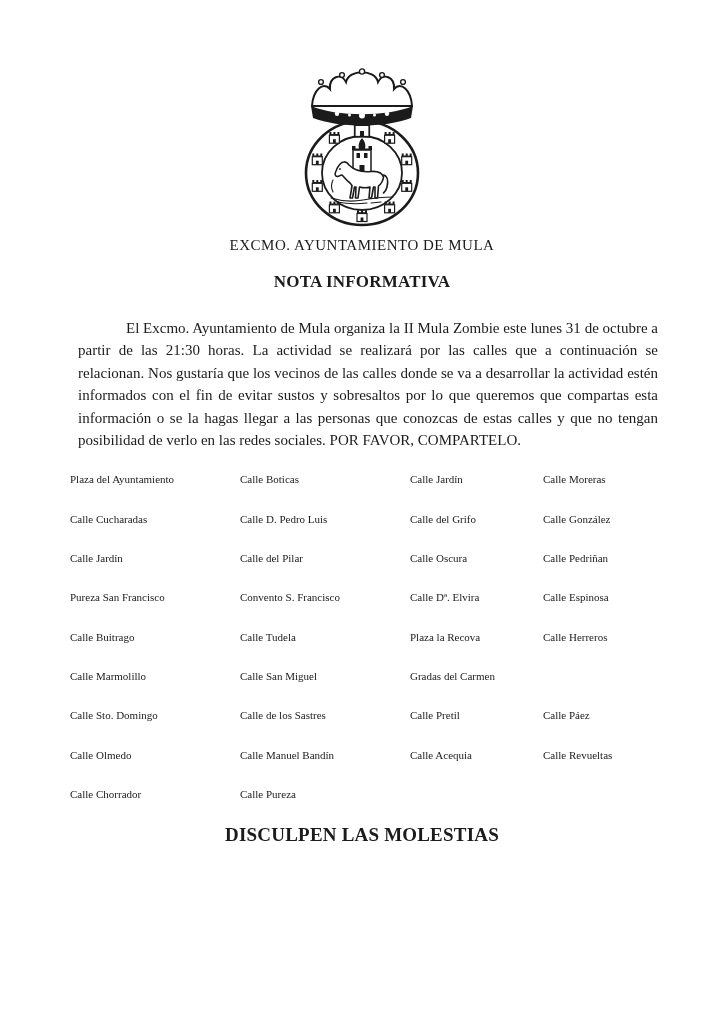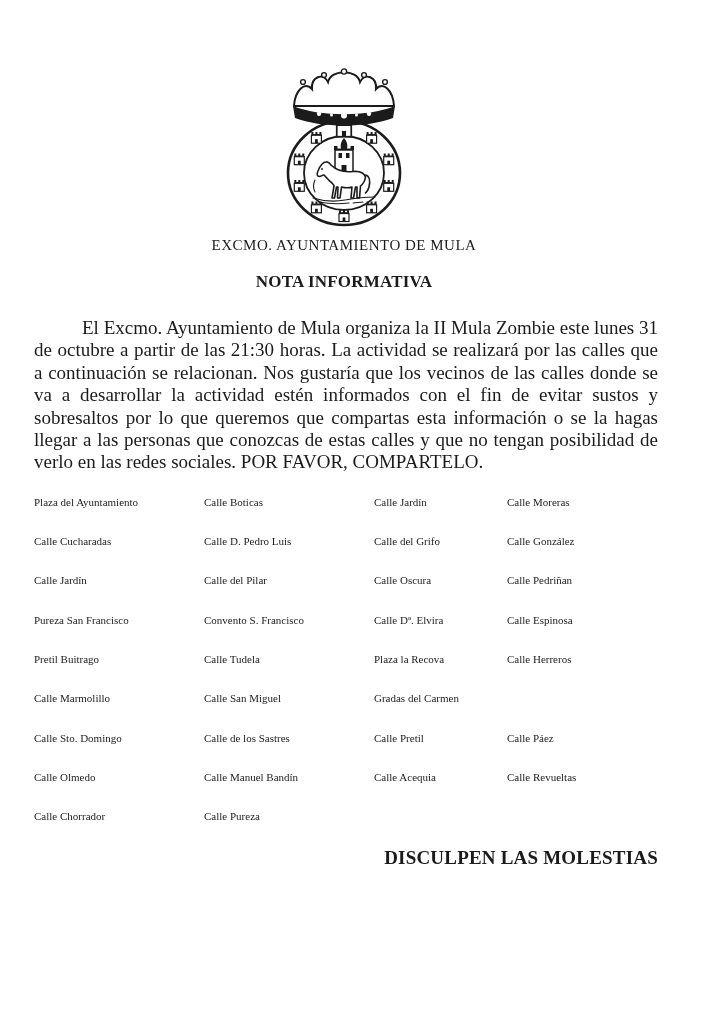--- a/index.html
+++ b/index.html
@@ -3,21 +3,21 @@
 <meta charset="utf-8">
 <style>
   html, body { margin: 0; padding: 0; background: #ffffff; }
   .page {
     width: 724px;
     height: 1024px;
     box-sizing: border-box;
     background: #ffffff;
     color: #1b1b1b;
     font-family: "Liberation Serif", serif;
-    padding: 68px 66px 0 30px;
+    padding: 68px 66px 0 66px;
     overflow: hidden;
     position: relative;
   }
   .crest { width: 130px; margin: 0 auto; }
   .crest svg { display: block; }
   .org-name {
     text-align: center;
     font-size: 15px;
     letter-spacing: 0.5px;
     margin-top: 9px;
@@ -25,25 +25,25 @@
   }
   .doc-title {
     text-align: center;
     font-size: 17px;
     font-weight: bold;
     line-height: 28px;
     margin: 14px 0 0 0;
     letter-spacing: 0.2px;
   }
   .body-text {
-    font-size: 19px;
+    font-size: 15px;
     line-height: 22.4px;
     text-align: justify;
     text-indent: 48px;
-    margin: 21px 0 0 4px;
+    margin: 21px 0 0 12px;
   }
   .streets-heading {
     text-align: center;
     font-size: 17.5px;
     font-weight: bold;
     letter-spacing: 0.3px;
     margin: 7px 0 0 0;
     line-height: 21px;
   }
   table.streets {
@@ -55,21 +55,21 @@
   }
   table.streets td {
     height: 39.3px;
     vertical-align: top;
     padding: 0;
     line-height: 21px;
     white-space: nowrap;
   }
   td.cell-center { text-align: left; }
   .closing {
-    text-align: right;
+    text-align: center;
     font-size: 19px;
     font-weight: bold;
     letter-spacing: 0.2px;
     margin-top: 1px;
   }
 </style>
 </head>
 <body>
 
 <div class="page">
@@ -188,21 +188,21 @@
         <td>Calle Oscura</td>
         <td>Calle Pedriñan</td>
       </tr>
       <tr>
         <td>Pureza San Francisco</td>
         <td>Convento S. Francisco</td>
         <td>Calle Dª. Elvira</td>
         <td>Calle Espinosa</td>
       </tr>
       <tr>
-        <td>Pretil Buitrago</td>
+        <td>Calle Buitrago</td>
         <td>Calle Tudela</td>
         <td>Plaza la Recova</td>
         <td>Calle Herreros</td>
       </tr>
       <tr>
         <td>Calle Marmolillo</td>
         <td>Calle San Miguel</td>
         <td>Gradas del Carmen</td>
         <td></td>
       </tr>

